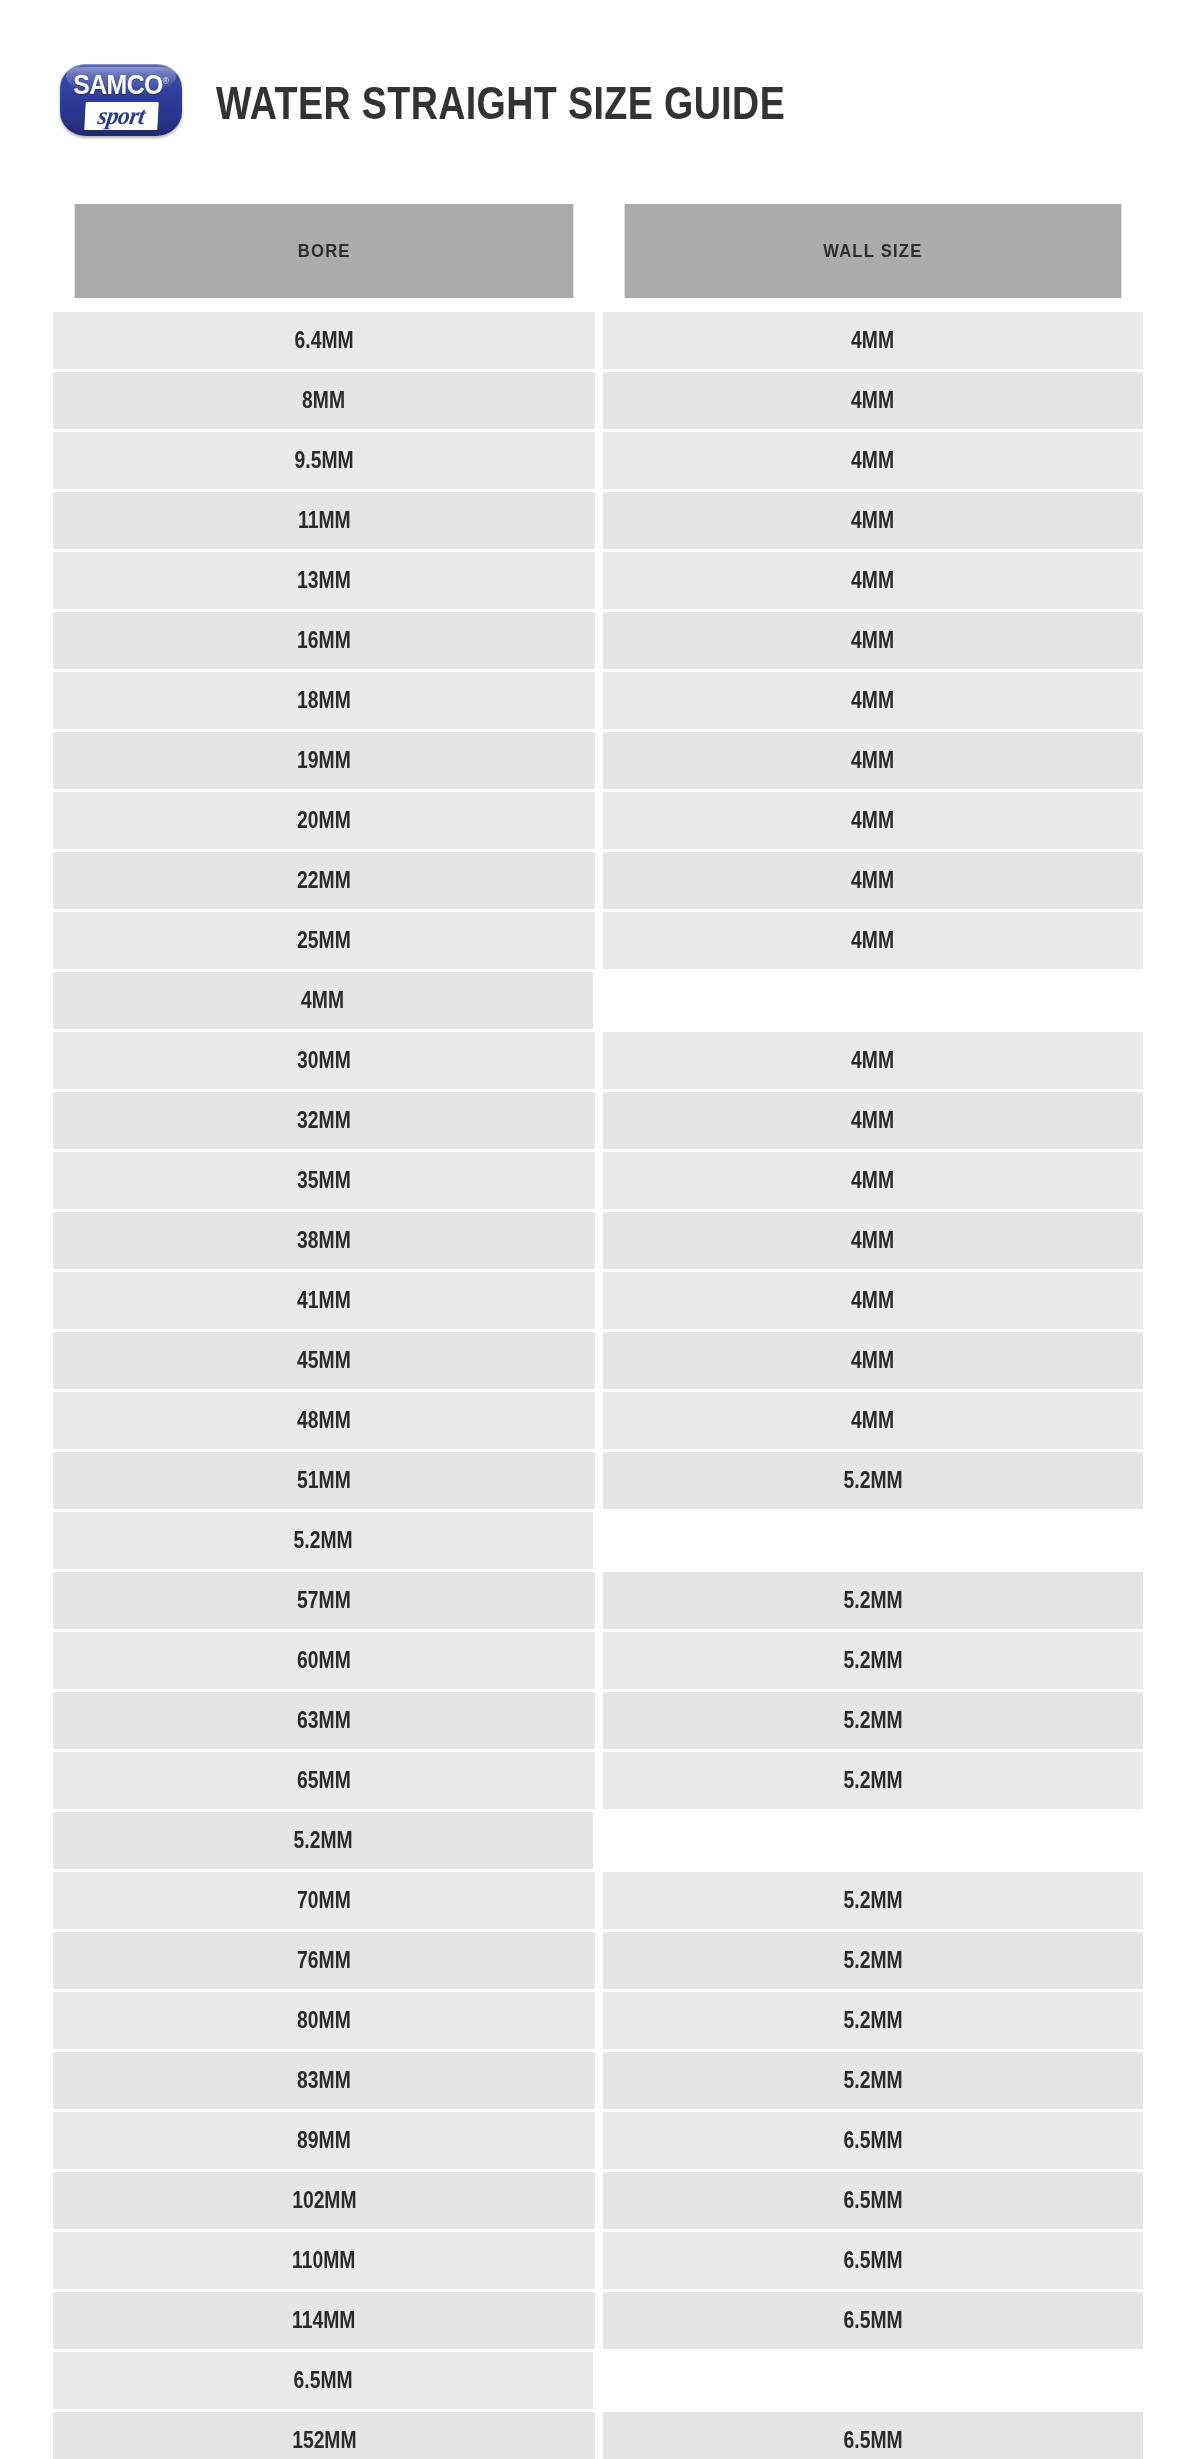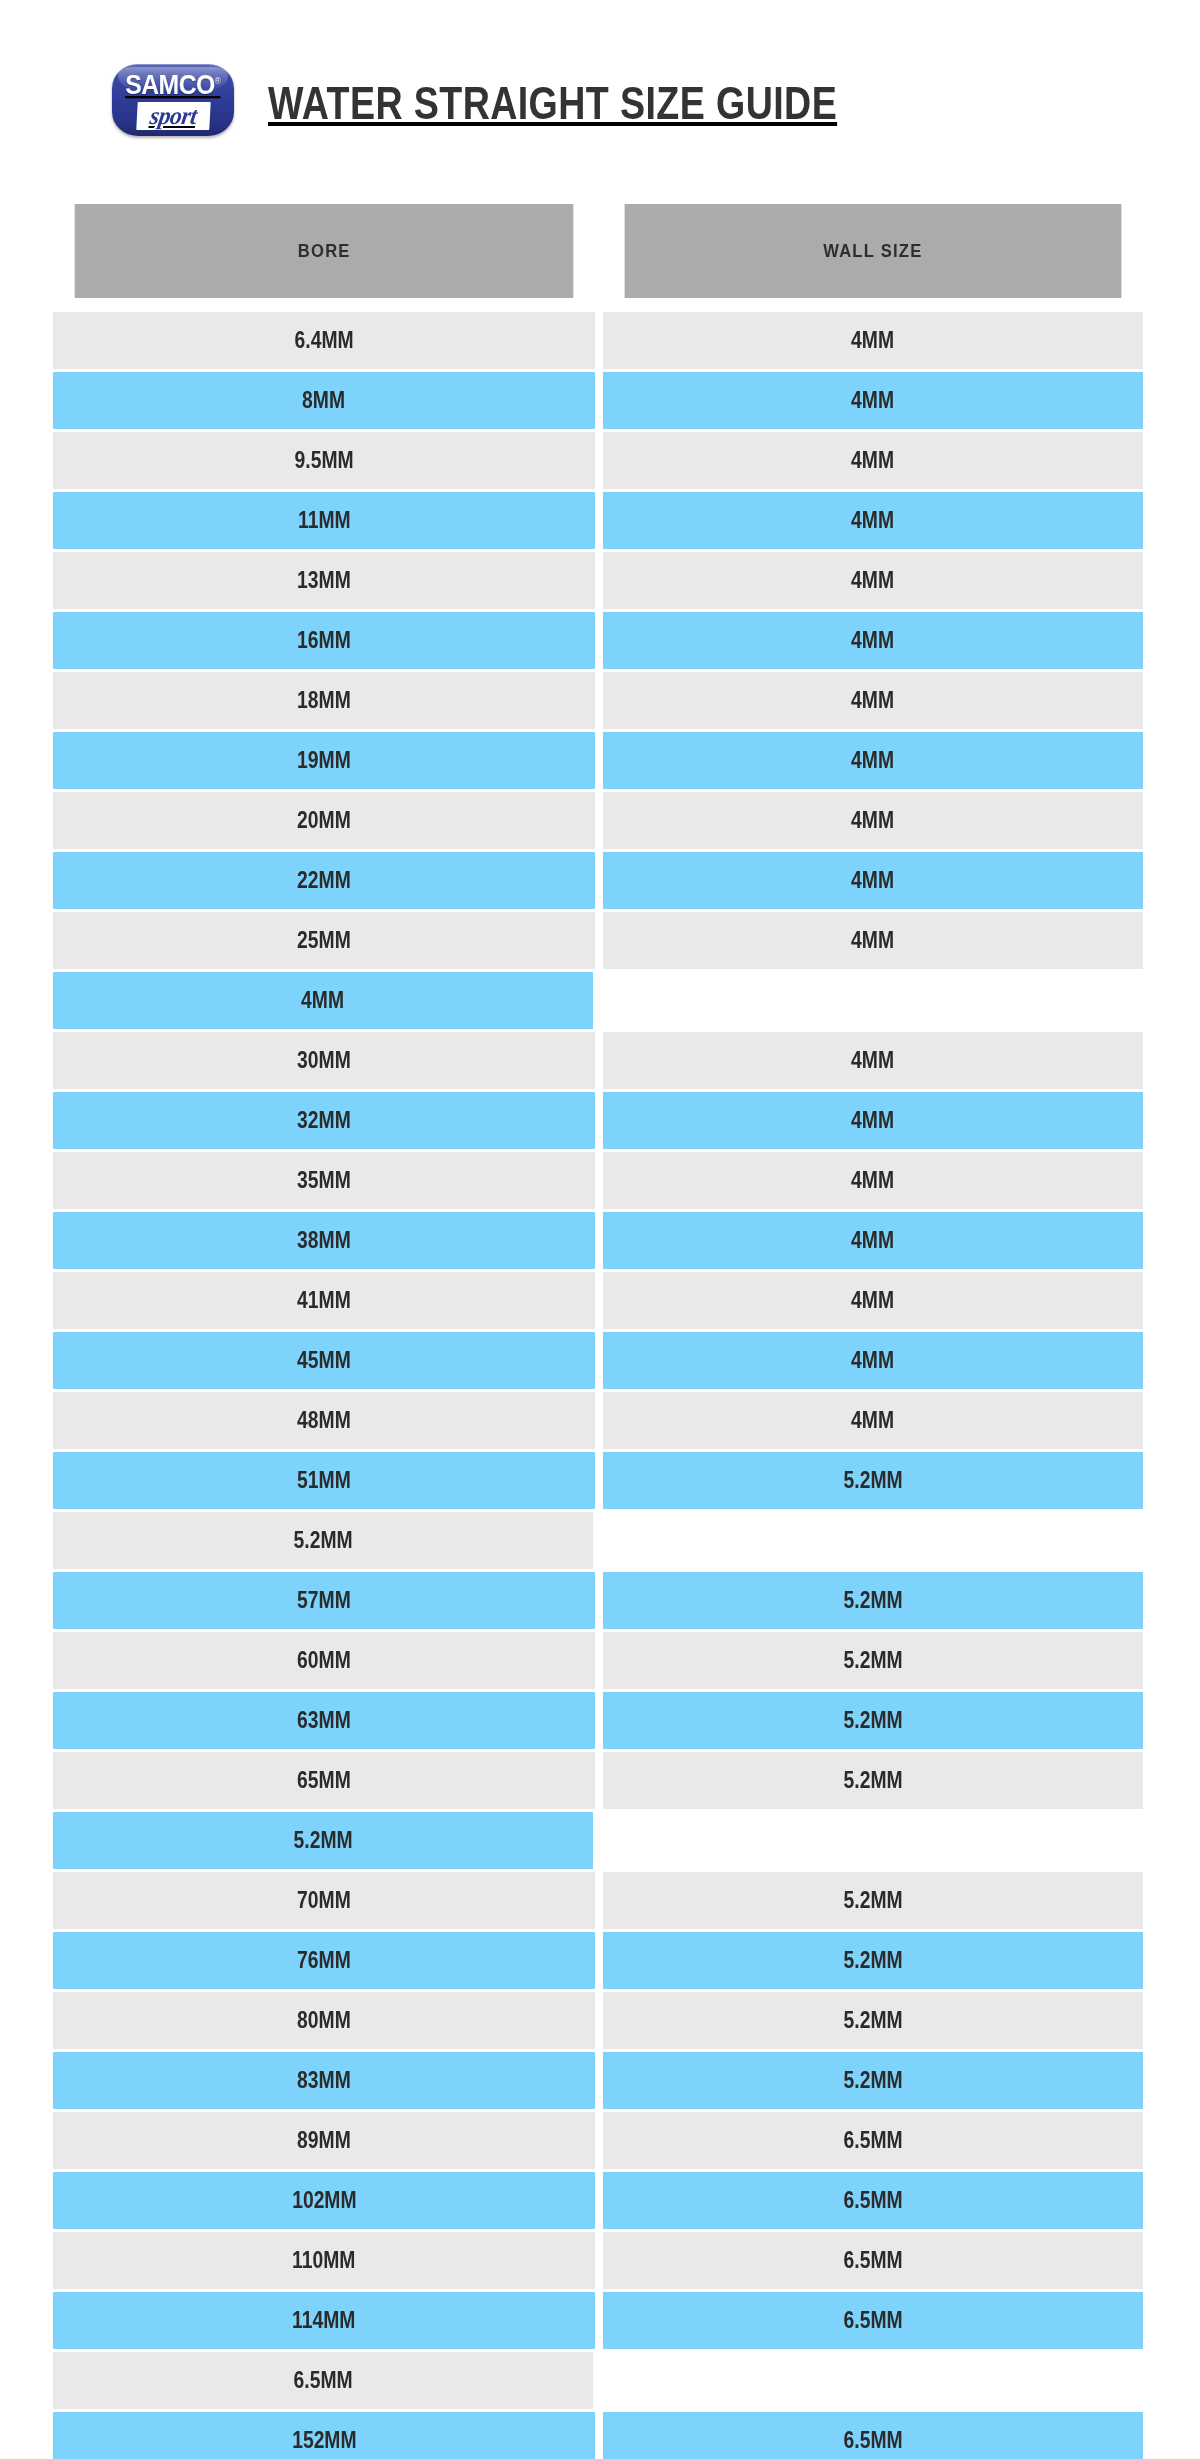--- a/index.html
+++ b/index.html
@@ -25,22 +25,21 @@
 
   
   .header {
     position: absolute;
     left: 0;
     top: 0;
     width: 1200px;
     height: 200px;
     display: flex;
     align-items: center;
-    padding-left: 112px;
-    text-decoration: underline;
+    padding-left: 60px;
   }
 
   .logo {
     position: relative;
     width: 122px;
     height: 72px;
     border-radius: 26px / 24px;
     background: linear-gradient(180deg, #5a67b8 0%, #3a49a6 14%, #2f3d9b 46%, #283387 82%, #20296d 100%);
     box-shadow: 0 2px 3px rgba(0,0,0,0.30), inset 0 1px 0 rgba(255,255,255,0.30);
     display: flex;
@@ -152,21 +151,21 @@
     font-family: "Liberation Sans Narrow", "Liberation Sans", sans-serif;
     font-weight: bold;
     font-size: 19px;
     letter-spacing: 1.2px;
     transform: scaleX(0.92);
   }
 
   .head { margin-bottom: 14px; }
 
   .body-row.odd .cell  { background: #e9e9e9; }
-  .body-row.even .cell { background: #7dd3fc; }
+  .body-row.even .cell { background: #e5e5e5; }
 
   .cell-text {
     font-family: "Liberation Sans Narrow", "Liberation Sans", sans-serif;
     font-weight: bold;
     font-size: 23px;
     color: #2b2b2b;
     letter-spacing: 0px;
     transform: scaleX(0.84);
     display: inline-block;
     white-space: nowrap;

